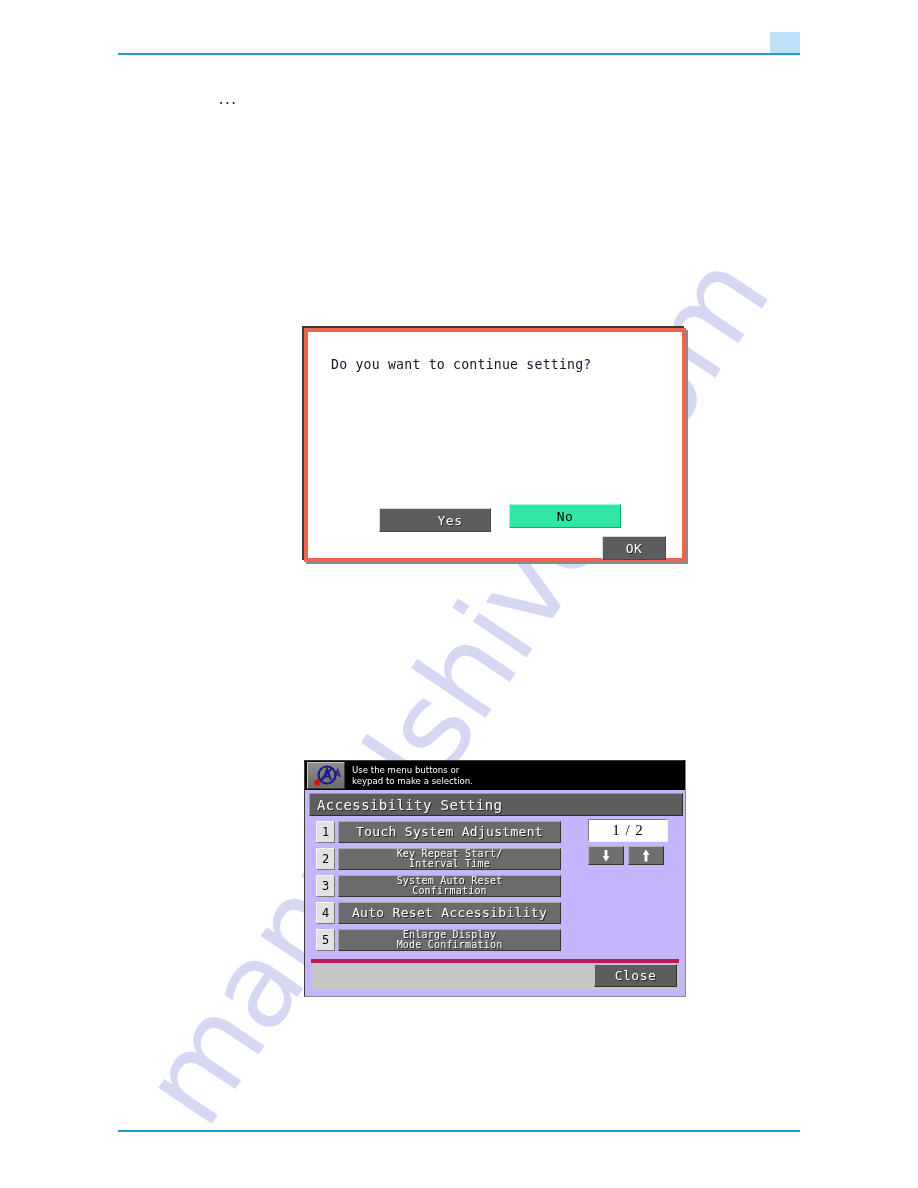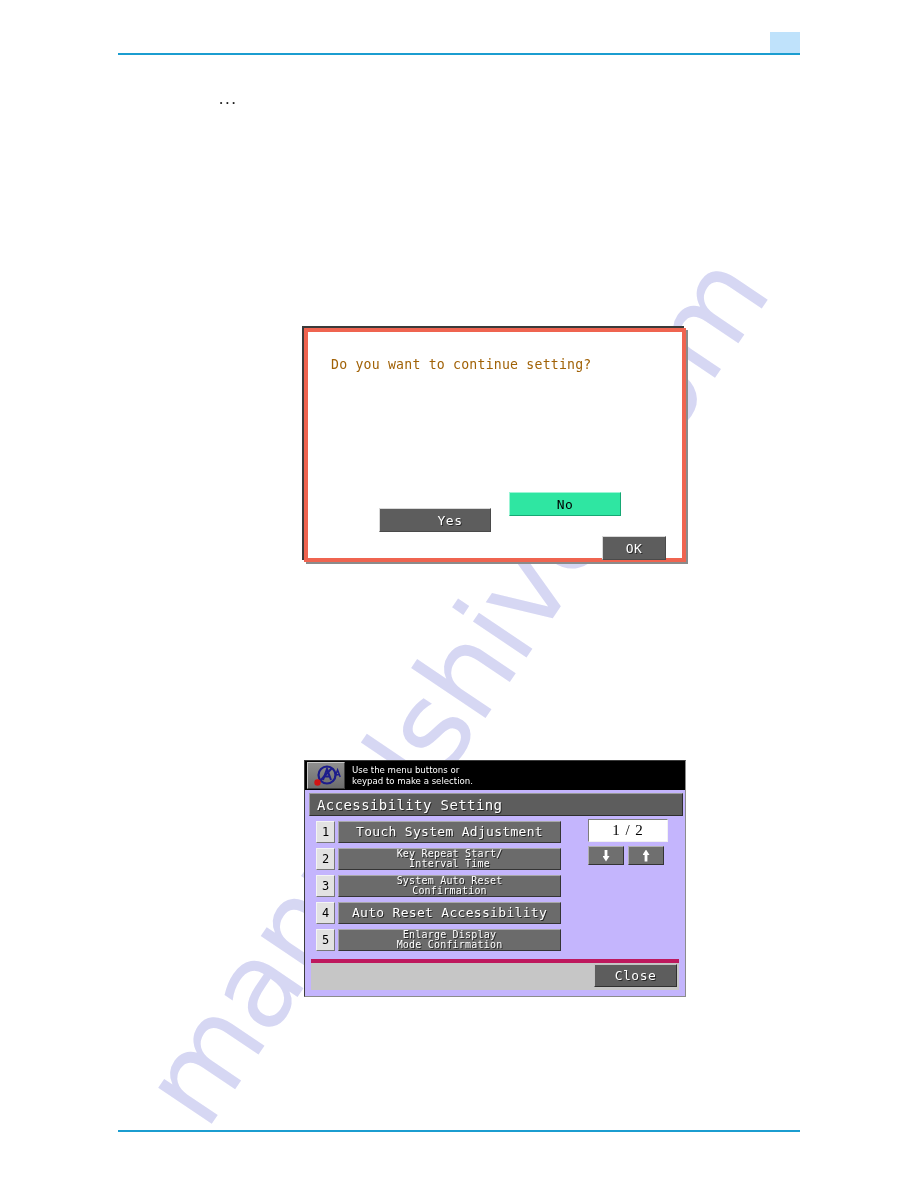--- a/index.html
+++ b/index.html
@@ -106,21 +106,21 @@
     top: 1px;
     margin-right: 1px;
   }
   .confirm-line2 {
     position: absolute;
     left: 23px;
     top: 25px;
     font-family: "DejaVu Sans Mono", "Liberation Mono", monospace;
     font-size: 13.2px;
     line-height: 16px;
-    color: #a16207;
+    color: #0f172a;
     white-space: pre;
     letter-spacing: .2px;
   }
 
   .lcd-btn {
     position: absolute;
     box-sizing: border-box;
     display: flex;
     align-items: center;
     justify-content: center;
@@ -140,21 +140,21 @@
   }
   .lcd-btn.green {
     background: #2fe6a2;
     color: #000000;
     border-top: 1px solid #9cf5d6;
     border-left: 1px solid #9cf5d6;
     border-right: 1px solid #16a874;
     border-bottom: 1px solid #16a874;
   }
   .btn-yes { left: 71px; top: 176px; width: 112px; height: 24px; padding-left: 30px; }
-  .btn-no  { left: 201px; top: 160px; width: 112px; height: 24px; }
+  .btn-no  { left: 201px; top: 172px; width: 112px; height: 24px; }
   .btn-ok  { left: 294px; top: 204px; width: 64px;  height: 24px; }
 
   
   .accessibility-panel {
     position: absolute;
     left: 304px;
     top: 760px;
     width: 382px;
     height: 237px;
     background: #c4b5fd;

